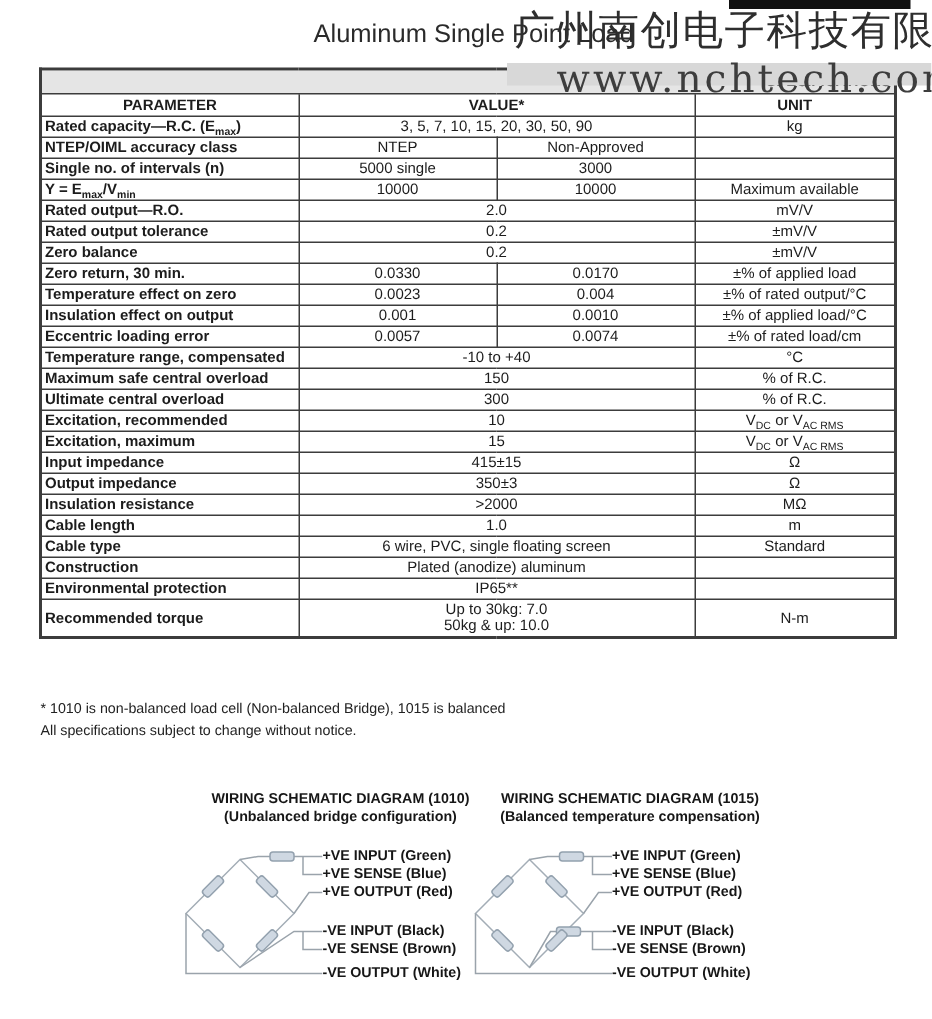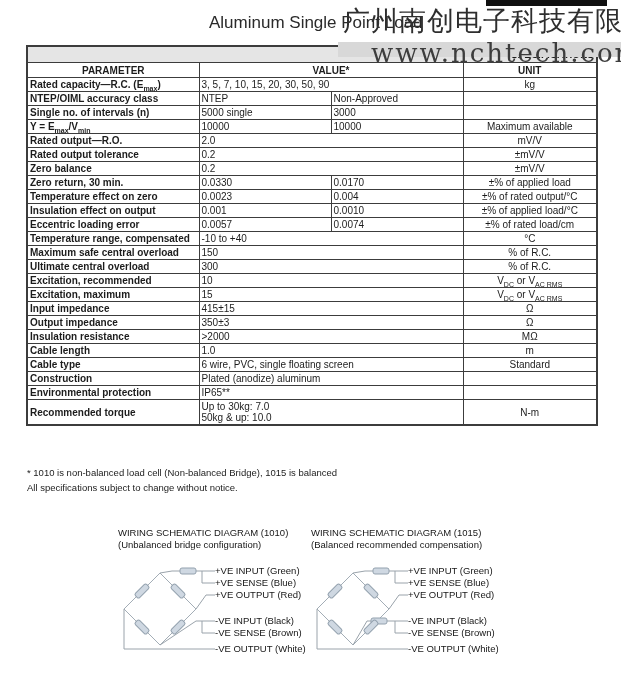--- a/index.html
+++ b/index.html
@@ -23,31 +23,31 @@
   table.spec{
     position:absolute;left:26px;top:45px;width:570px;
     border-collapse:collapse;table-layout:fixed;border:2px solid #3c3c3c;z-index:2;
   }
   table.spec th,table.spec td{
     border:1px solid #3c3c3c;font-size:10px;line-height:11px;padding:1px 2px;overflow:hidden;
   }
   th.spec-title{background:#e5e5e5;text-align:right;font-size:11px;line-height:12px;padding:1px 4px;height:13px}
   th.col-h{text-align:center;height:12px;font-size:10px}
   td.param-cell{font-weight:bold;text-align:left;padding-left:4px}
-  td.value-cell{text-align:left;white-space:pre-line}
+  td.value-cell{text-align:center;white-space:pre-line}
   td.unit-cell{text-align:center}
   sub{font-size:7px;line-height:0}
   .footnotes{position:absolute;left:27px;top:466px;font-size:9.5px;line-height:14.5px;color:#222}
   .diagram{position:absolute;top:527px;width:218px;height:145px}
   .diagram-1010{left:118px}
   .diagram-1015{left:311px}
-  .diagram-title,.diagram-subtitle{font-weight:normal;font-size:9.5px;line-height:12px;color:#161616}
+  .diagram-title,.diagram-subtitle{font-weight:bold;font-size:9.5px;text-align:center;line-height:12px;color:#161616}
   .bridge-wrap{position:absolute;left:0;top:36px;width:218px;height:100px}
   .bridge-wrap svg{position:absolute;left:0;top:0}
-  .wire-label{position:absolute;left:97px;font-weight:normal;font-size:9.5px;line-height:11px;white-space:nowrap;color:#161616}
+  .wire-label{position:absolute;left:97px;font-weight:bold;font-size:9.5px;line-height:11px;white-space:nowrap;color:#161616}
 </style>
 </head>
 <body>
 
 <div class="header-bar"></div>
 
 <div class="doc-title">Aluminum Single Point Load</div>
 <div class="wm-cn">广州南创电子科技有限公司</div>
 <div class="wm-box"></div>
 <div class="wm-url">www.nchtech.com</div>
@@ -228,21 +228,21 @@
       <div class="wire-label" style="top: 14px;">+VE SENSE (Blue)</div>
       <div class="wire-label" style="top: 26px;">+VE OUTPUT (Red)</div>
       <div class="wire-label" style="top: 52px;">-VE INPUT (Black)</div>
       <div class="wire-label" style="top: 64px;">-VE SENSE (Brown)</div>
       <div class="wire-label" style="top: 80px;">-VE OUTPUT (White)</div>
     </div>
 </div>
 
 <div class="diagram diagram-1015">
   <div class="diagram-title">WIRING SCHEMATIC DIAGRAM (1015)</div>
-  <div class="diagram-subtitle">(Balanced recommended compensation)</div>
+  <div class="diagram-subtitle">(Balanced temperature compensation)</div>
   <div class="bridge-wrap">
     <svg width="97" height="95" viewBox="0 0 97 95">
       <path d="M42,10 L78,46 L42,82 L6,46 Z" fill="none" stroke="#a3adb6" stroke-width="1"></path>
       <path d="M42,10 L54,8 H97" fill="none" stroke="#9aa3ab" stroke-width="1"></path>
       <path d="M84,8 V20 H97" fill="none" stroke="#9aa3ab" stroke-width="1"></path>
       <path d="M78,46 L88,32 H97" fill="none" stroke="#9aa3ab" stroke-width="1"></path>
       <path d="M42,82 L56,58 H97" fill="none" stroke="#9aa3ab" stroke-width="1"></path>
       <path d="M84,58 V70 H97" fill="none" stroke="#9aa3ab" stroke-width="1"></path>
       <path d="M6,46 V86 H97" fill="none" stroke="#9aa3ab" stroke-width="1"></path>
       <rect x="62" y="5" width="16" height="6" rx="2" fill="#cfd8e2" stroke="#93a1ae"></rect>

